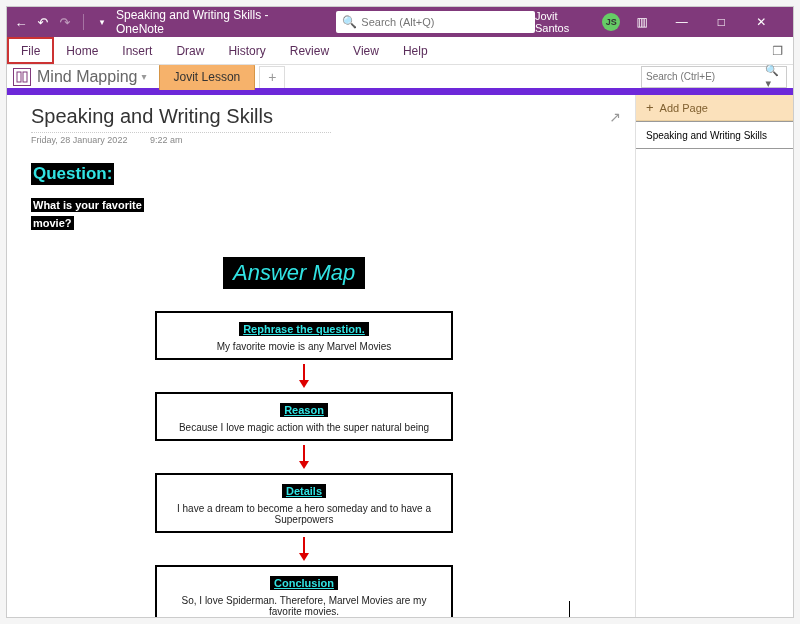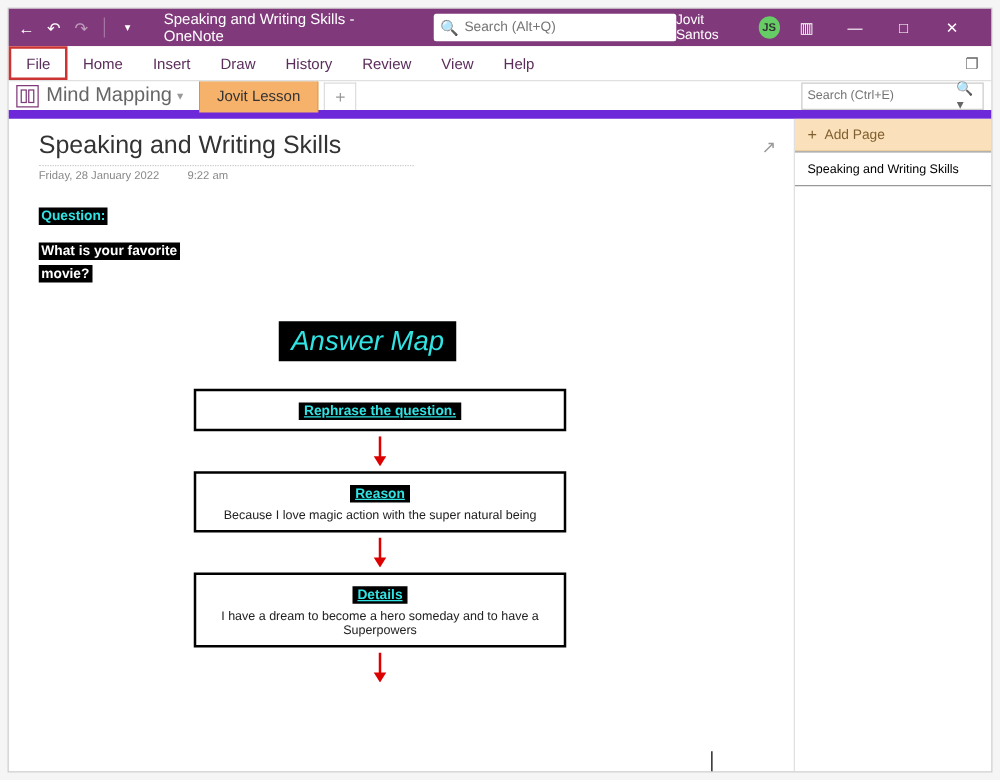--- a/index.html
+++ b/index.html
@@ -4,21 +4,21 @@
 <style>
   * { box-sizing: border-box; margin: 0; padding: 0; font-family: "Segoe UI", sans-serif; }
   body { width: 800px; height: 624px; background: #f5f5f5; overflow: hidden; position: relative; }
   .app { width: 788px; height: 612px; margin: 6px; background: #fff; border: 1px solid #ccc; display: flex; flex-direction: column; }
   
   
   .titlebar { height: 30px; background: #80397b; color: #fff; display: flex; align-items: center; font-size: 11px; }
   .tb-left { display: flex; align-items: center; gap: 6px; padding-left: 6px; }
   .tb-icon { width: 16px; height: 16px; display: flex; align-items: center; justify-content: center; color: #fff; font-size: 13px; cursor: pointer; }
   .tb-sep { width: 1px; height: 16px; background: rgba(255,255,255,0.3); margin: 0 4px; }
-  .tb-title { margin-left: 21px; font-size: 12px; }
+  .tb-title { margin-left: 6px; font-size: 12px; }
   .tb-search { margin-left: 18px; background: #fff; display: flex; align-items: center; height: 22px; width: 200px; border-radius: 2px; padding: 0 6px; }
   .tb-search .sicon { color: #666; font-size: 12px; margin-right: 4px; }
   .tb-search input { border: none; outline: none; font-size: 11px; width: 100%; }
   .tb-right { margin-left: auto; display: flex; align-items: center; gap: 4px; padding-right: 14px; }
   .user-name { font-size: 11px; margin-right: 4px; }
   .avatar { width: 18px; height: 18px; border-radius: 50%; background: #66cc66; color: #333; font-size: 9px; display: flex; align-items: center; justify-content: center; font-weight: bold; }
   .winbtn { width: 36px; height: 30px; display: flex; align-items: center; justify-content: center; font-size: 12px; cursor: pointer; }
   
   
   .ribbon { height: 28px; background: #fff; display: flex; align-items: stretch; border-bottom: 1px solid #e0e0e0; font-size: 12px; position: relative; }
@@ -46,21 +46,21 @@
   .pagelist { flex: 1; }
   .pageitem { height: 28px; display: flex; align-items: center; padding-left: 10px; font-size: 10px; border: 1px solid #999; border-left: none; border-right: none; background: #fff; cursor: pointer; }
   
   
   .page-title { font-size: 20px; color: #333; font-weight: 300; }
   .page-meta { font-size: 9px; color: #888; margin-top: 4px; border-top: 1px dotted #ccc; padding-top: 2px; width: 300px; }
   .page-meta span { margin-right: 20px; }
   .expand-icon { position: absolute; top: 14px; right: 14px; font-size: 14px; color: #999; cursor: pointer; }
   
   .qbox { margin-top: 18px; }
-  .hl { background: #000; color: #31e3e3; font-weight: bold; font-size: 11px; padding: 1px 2px; display: inline-block; }
+  .hl { background: #000; color: #31e3e3; font-weight: bold; font-size: 17px; padding: 1px 2px; display: inline-block; }
   .hlw { background: #000; color: #fff; font-weight: bold; font-size: 11px; padding: 1px 2px; display: inline-block; }
   
   .abs { position: absolute; }
   .answer-title { left: 216px; top: 162px; background: #000; color: #31e3e3; font-size: 22px; font-weight: 400; padding: 3px 10px; font-style: italic; }
   
   .diagram { position: absolute; left: 148px; top: 216px; width: 298px; }
   .dbox { border: 2px solid #000; padding: 6px 8px; text-align: center; margin-bottom: 4px; }
   .dhead { background: #000; color: #31e3e3; font-weight: bold; font-size: 11px; padding: 1px 4px; display: inline-block; text-decoration: underline; }
   .dtext { font-size: 10px; margin-top: 4px; color: #222; }
   .arrow { text-align: center; height: 24px; position: relative; margin-bottom: 4px; }
@@ -139,20 +139,21 @@
         <div style="height:10px"></div>
         <span class="hlw">What is your favorite</span><br>
         <span class="hlw">movie?</span>
       </div>
 
       <div class="abs answer-title">Answer Map</div>
 
       <div class="diagram">
         <div class="dbox">
           <span class="dhead">Rephrase the question.</span>
+          <div class="dtext">My favorite movie is any Marvel Movies</div>
         </div>
         <div class="arrow">
             <svg width="14" height="24">
               <line x1="7" y1="0" x2="7" y2="18" stroke="#d00" stroke-width="2"></line>
               <polygon points="2,16 12,16 7,24" fill="#d00"></polygon>
             </svg>
           </div>
         <div class="dbox">
           <span class="dhead">Reason</span>
           <div class="dtext">Because I love magic action with the super natural being</div>
@@ -166,20 +167,24 @@
         <div class="dbox">
           <span class="dhead">Details</span>
           <div class="dtext">I have a  dream to become a hero someday and to have a Superpowers</div>
         </div>
         <div class="arrow">
             <svg width="14" height="24">
               <line x1="7" y1="0" x2="7" y2="18" stroke="#d00" stroke-width="2"></line>
               <polygon points="2,16 12,16 7,24" fill="#d00"></polygon>
             </svg>
           </div>
+        <div class="dbox">
+          <span class="dhead">Conclusion</span>
+          <div class="dtext">So, I love Spiderman. Therefore, Marvel Movies are my favorite movies.</div>
+        </div>
       </div>
 
       <div class="cursor-line"></div>
     </div>
 
     <div class="sidebar">
       <div class="addpage">
         <span class="plus">+</span>
         <span>Add Page</span>
       </div>

